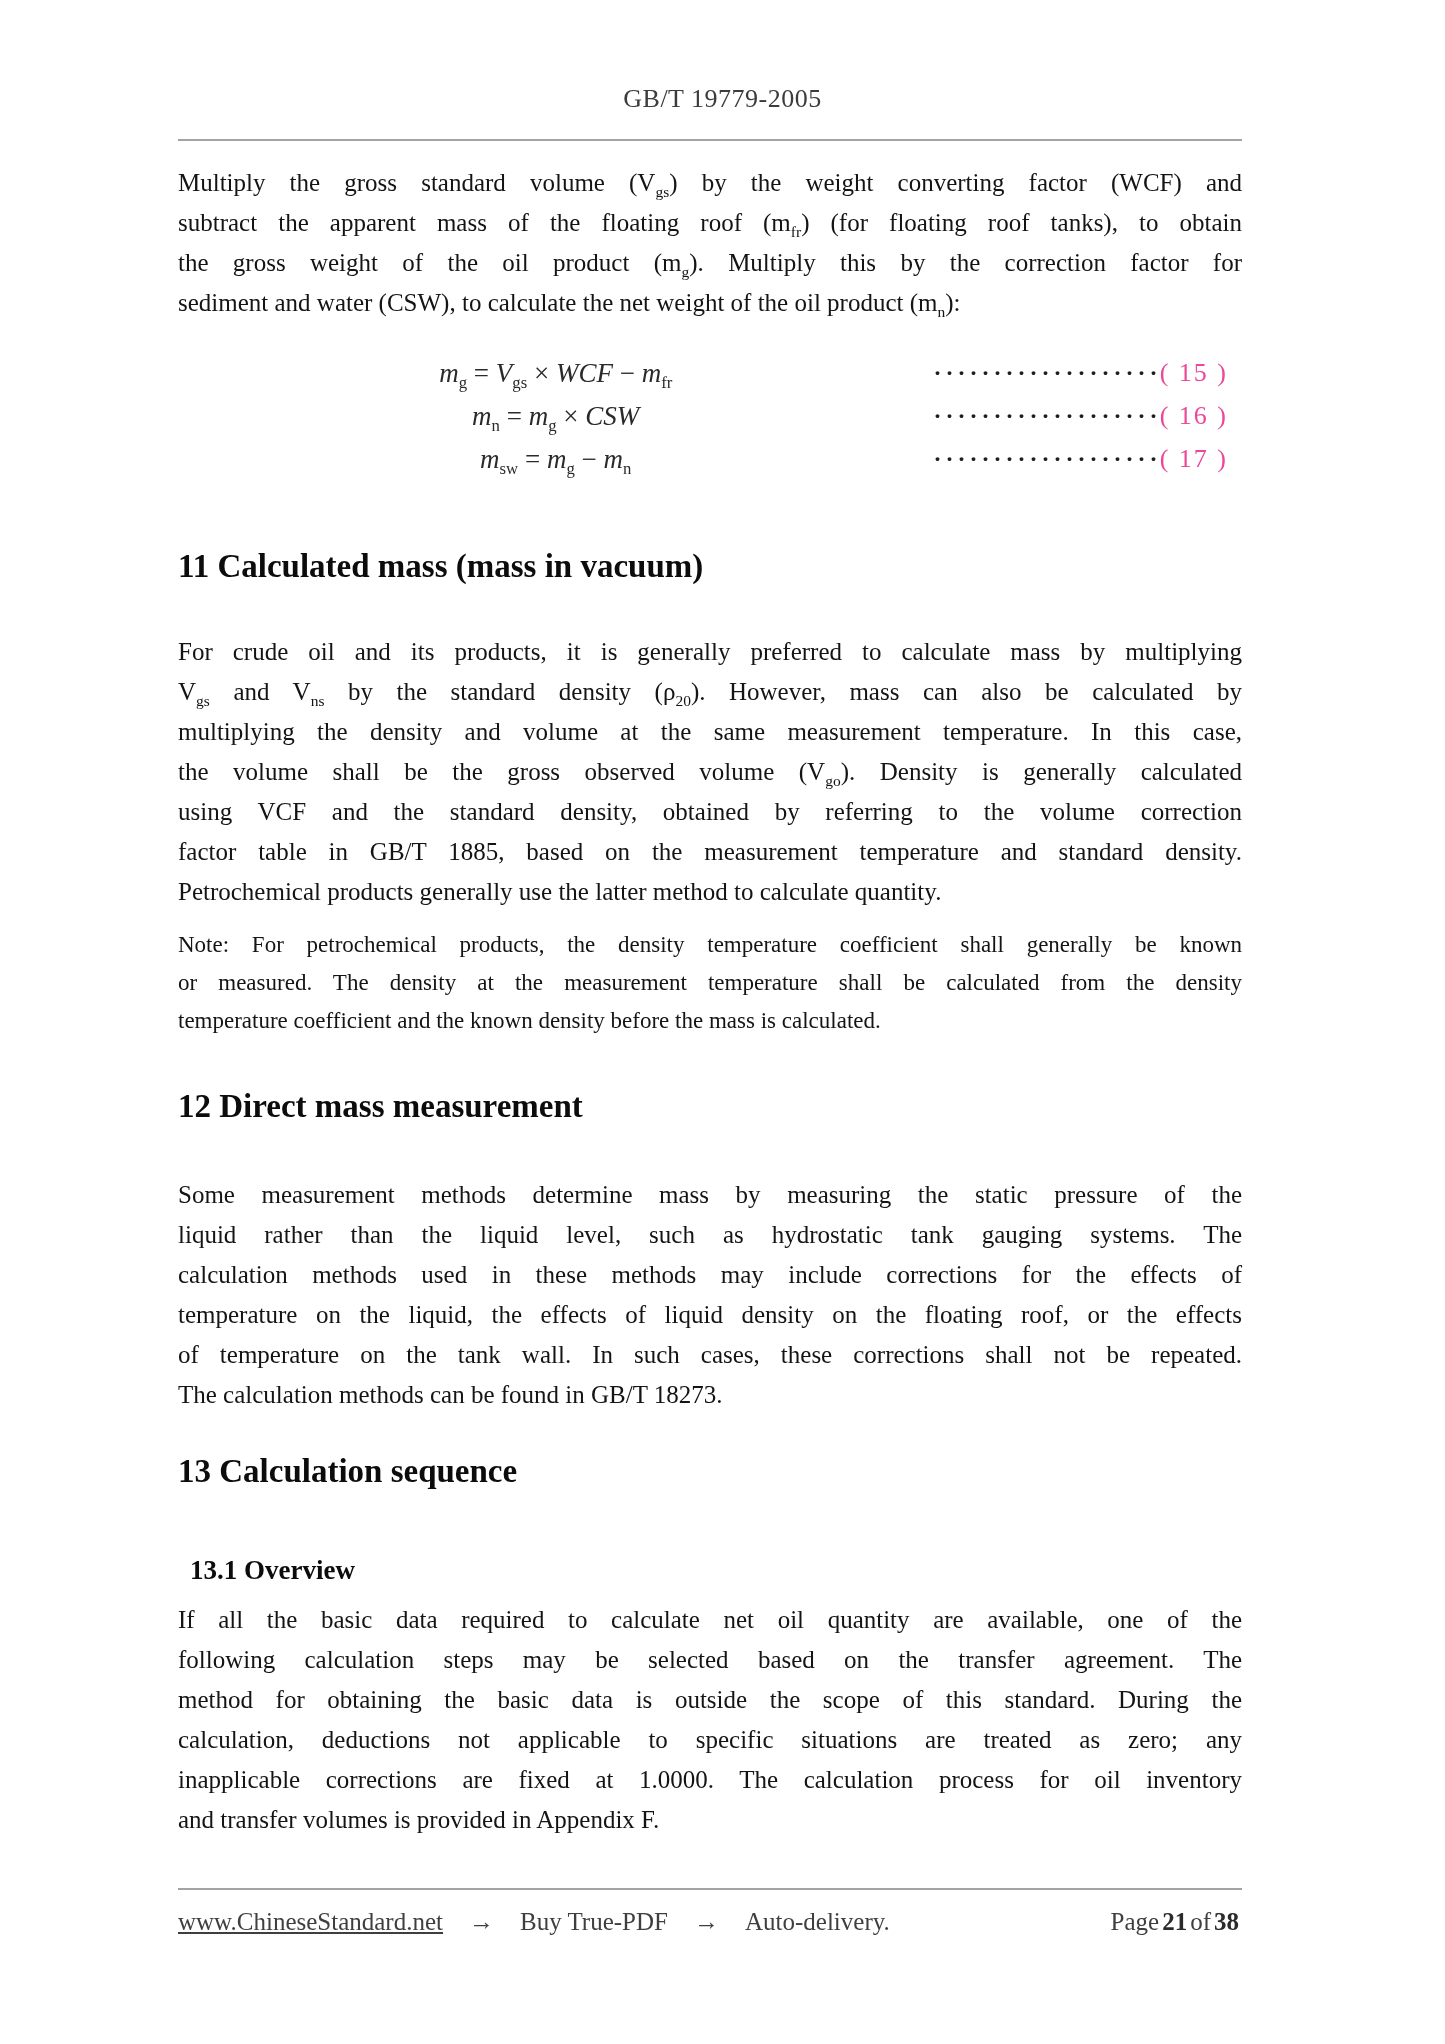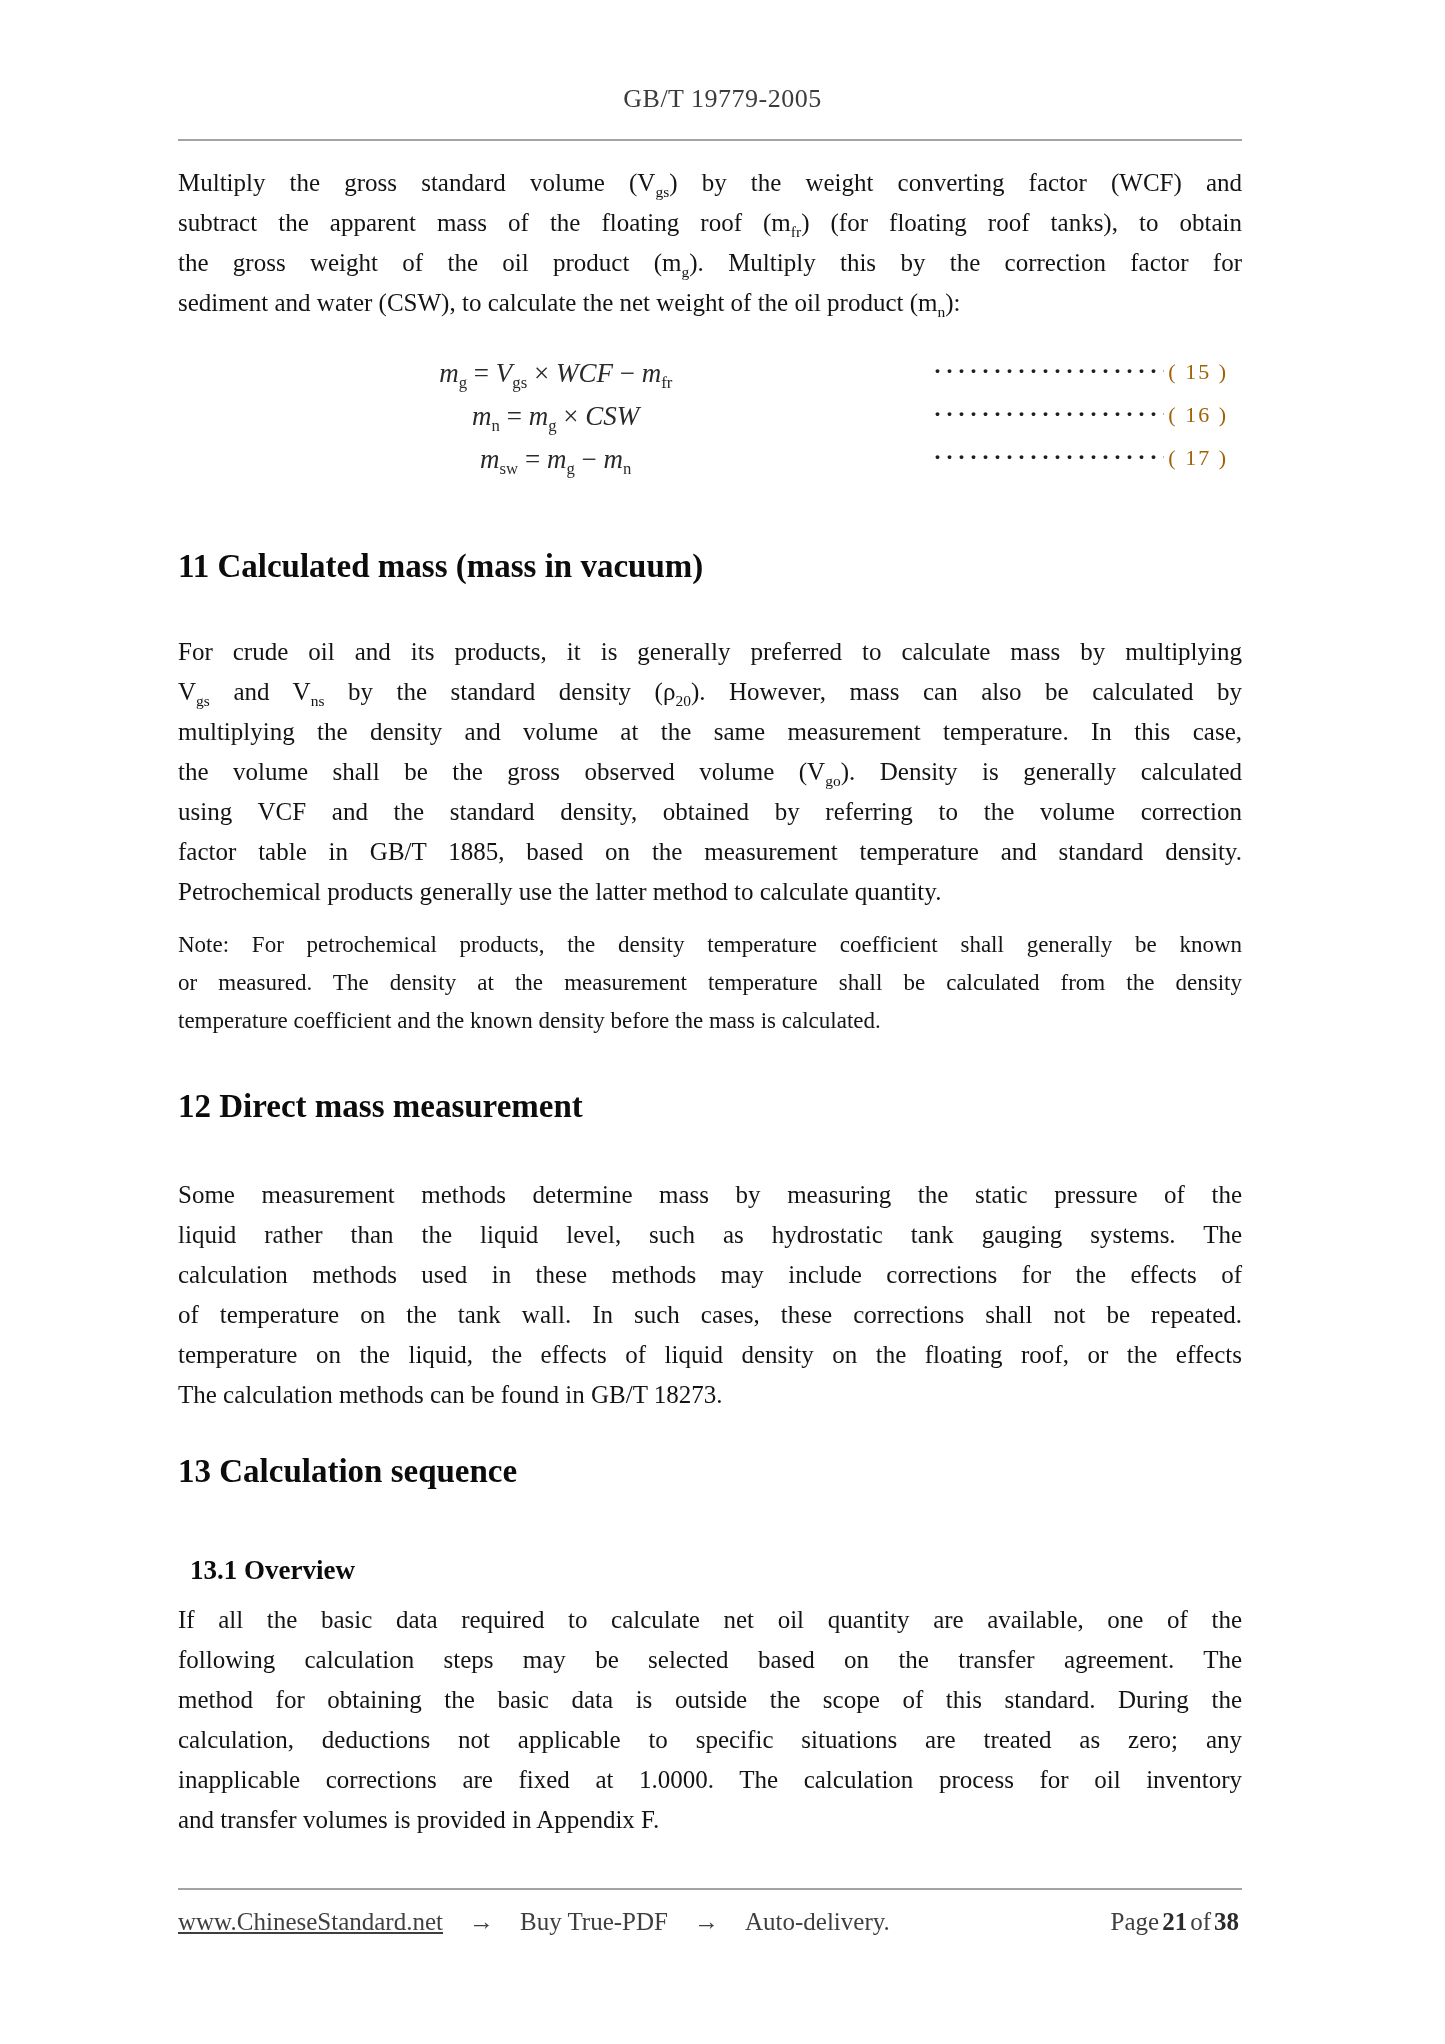--- a/index.html
+++ b/index.html
@@ -48,21 +48,21 @@
 
   .equations{position:absolute;left:178px;width:1064px;top:358px;}
   .eq-row{display:flex;align-items:flex-start;height:43px;}
   .eq-formula{flex:0 0 71%;text-align:center;font-size:27px;color:#2a2a2a;}
   .eq-formula i{font-style:italic;}
   .eq-tail{flex:1 1 auto;display:flex;align-items:center;overflow:hidden;}
   .eq-dots{
     flex:1 1 auto;overflow:hidden;white-space:nowrap;text-align:right;
     font-weight:700;font-size:24px;letter-spacing:4px;color:#1f1f1f;
   }
-  .eq-num{flex:0 0 auto;font-size:22px;color:#a16207;padding:0 14px 0 4px;letter-spacing:2px;}
+  .eq-num{flex:0 0 auto;font-size:26px;color:#ec4899;padding:0 14px 0 4px;letter-spacing:2px;}
 
   .footer{
     position:absolute;left:178px;width:1064px;top:1908px;
     display:flex;justify-content:space-between;align-items:baseline;
     font-size:25px;color:#3f3f3f;
   }
   .footer-left{display:flex;gap:26px;align-items:baseline;}
   .footer-left a{color:#3f3f3f;text-decoration:underline;cursor:pointer;}
   .arrow{font-family:"Liberation Serif","DejaVu Sans",serif;color:#3f3f3f;}
   .page-ind b{font-weight:700;color:#2b2b2b;margin:16px 3px;}
@@ -120,22 +120,22 @@
       <div class="tline">Note: For petrochemical products, the density temperature coefficient shall generally be known</div>
       <div class="tline">or measured. The density at the measurement temperature shall be calculated from the density</div>
       <div class="tline last">temperature coefficient and the known density before the mass is calculated.</div>
     </div>
 
   <h1 class="heading h-12">12 Direct mass measurement</h1>
   <div class="textblock body-text s12-body">
       <div class="tline">Some measurement methods determine mass by measuring the static pressure of the</div>
       <div class="tline">liquid rather than the liquid level, such as hydrostatic tank gauging systems. The</div>
       <div class="tline">calculation methods used in these methods may include corrections for the effects of</div>
+      <div class="tline">temperature on the liquid, the effects of liquid density on the floating roof, or the effects</div>
       <div class="tline">of temperature on the tank wall. In such cases, these corrections shall not be repeated.</div>
-      <div class="tline">temperature on the liquid, the effects of liquid density on the floating roof, or the effects</div>
       <div class="tline last">The calculation methods can be found in GB/T 18273.</div>
     </div>
 
   <h1 class="heading h-13">13 Calculation sequence</h1>
   <h2 class="subheading">13.1 Overview</h2>
   <div class="textblock body-text s13-body">
       <div class="tline">If all the basic data required to calculate net oil quantity are available, one of the</div>
       <div class="tline">following calculation steps may be selected based on the transfer agreement. The</div>
       <div class="tline">method for obtaining the basic data is outside the scope of this standard. During the</div>
       <div class="tline">calculation, deductions not applicable to specific situations are treated as zero; any</div>

